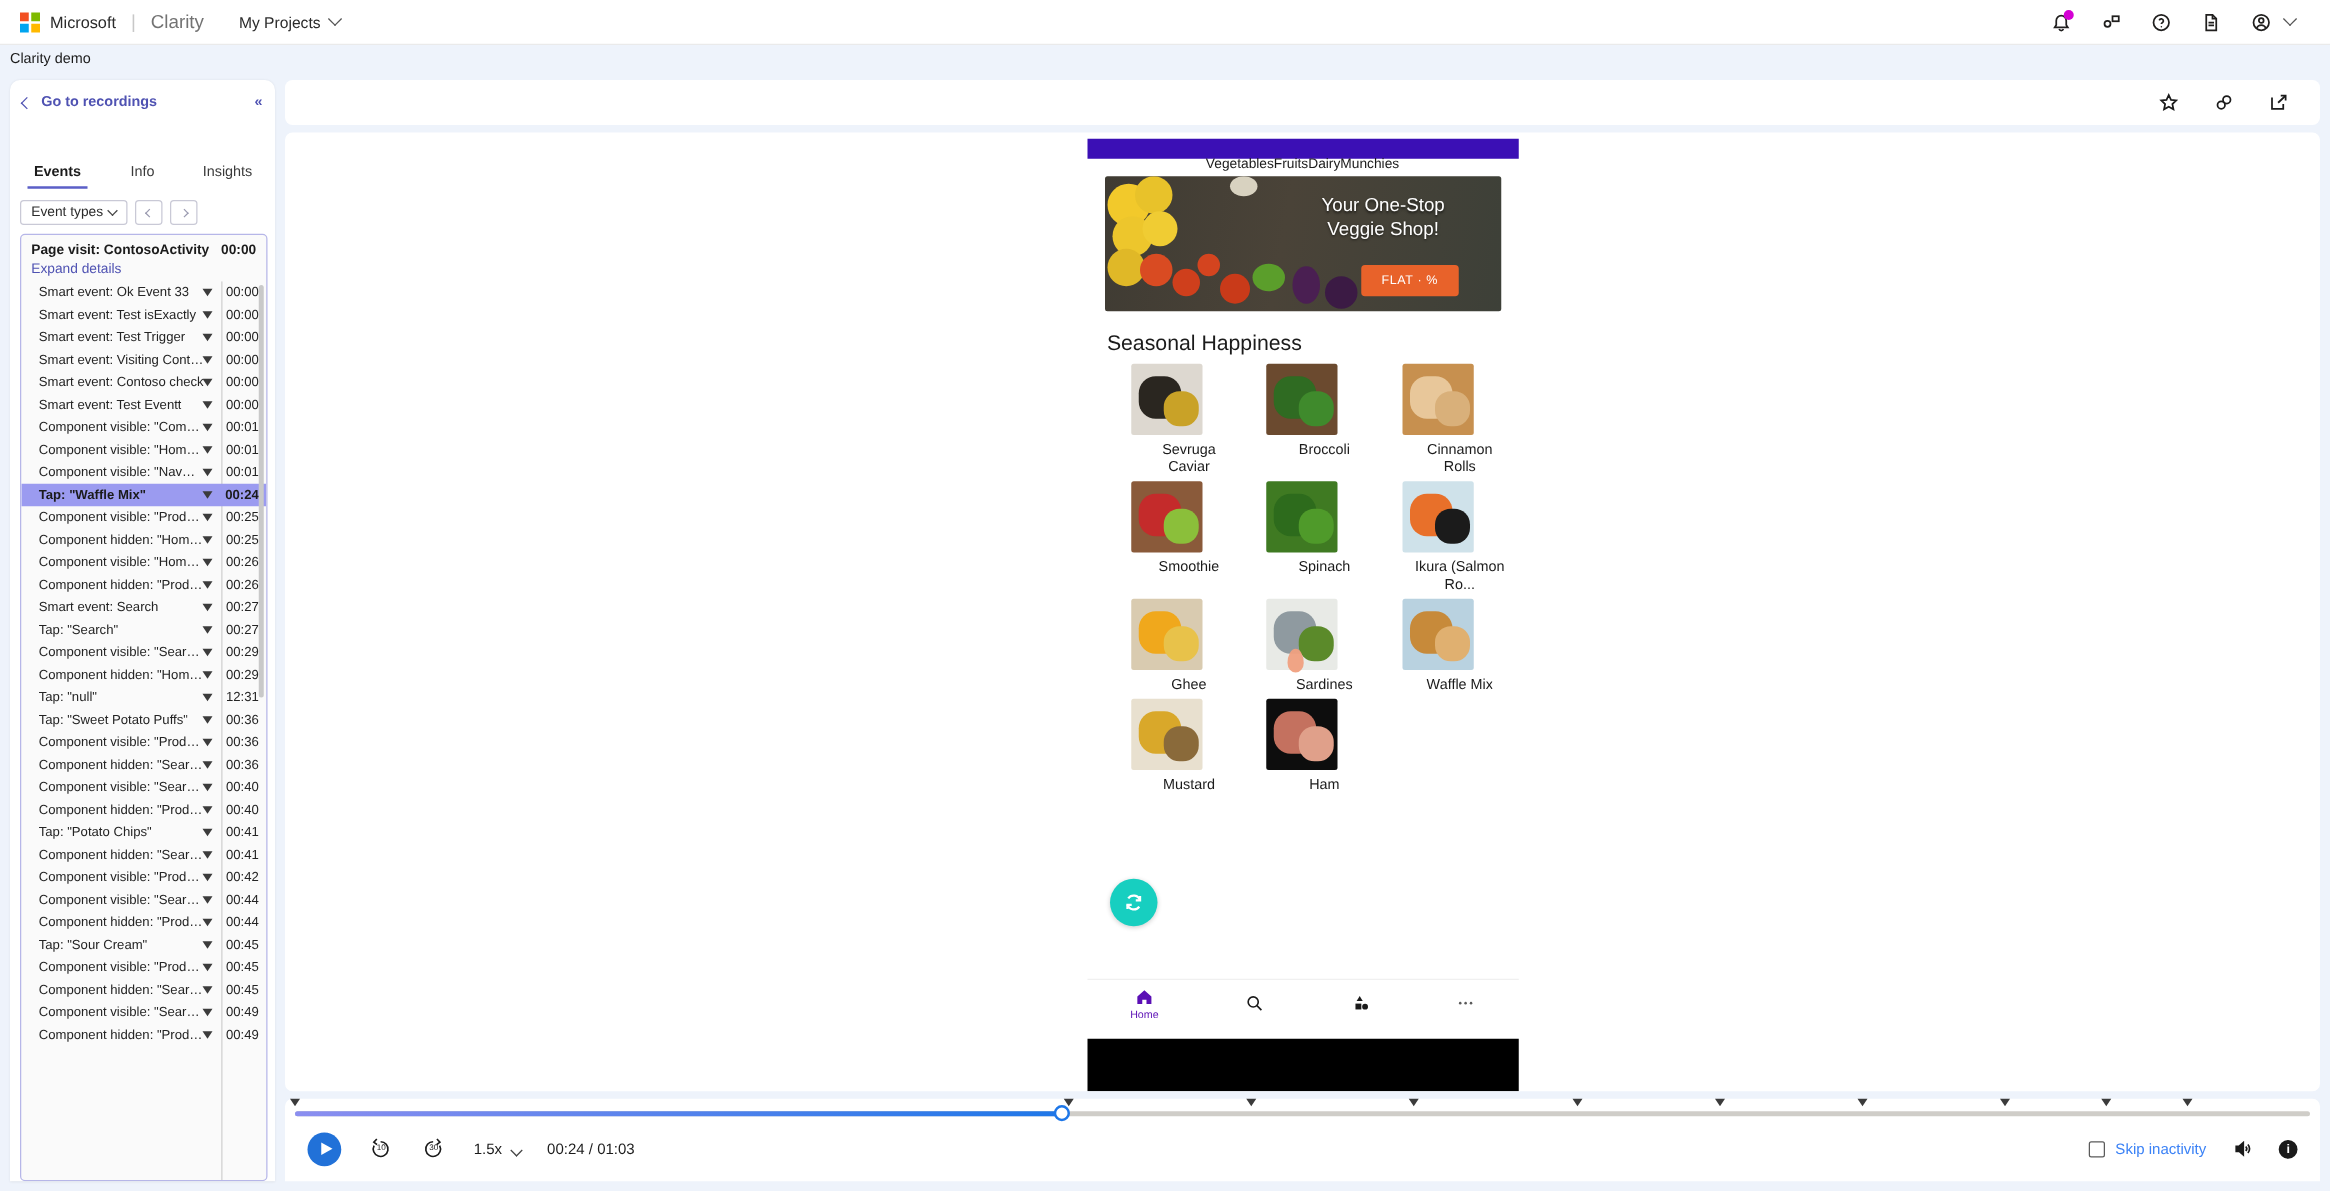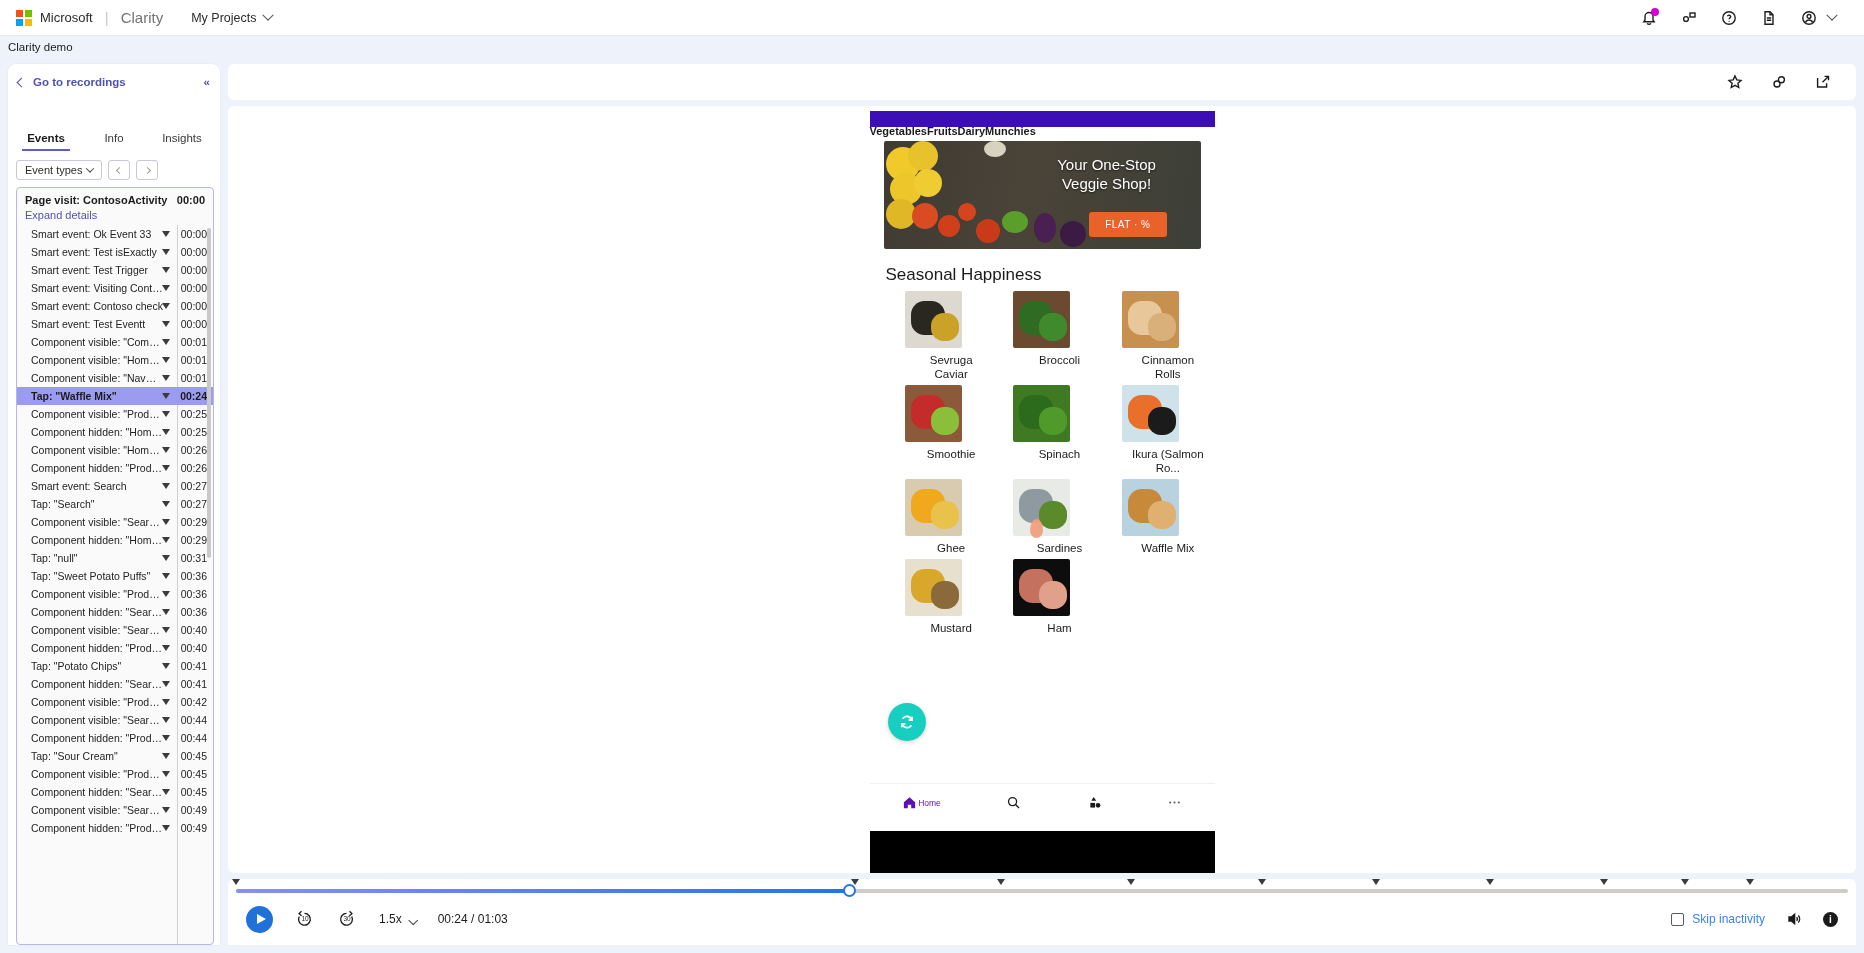--- a/index.html
+++ b/index.html
@@ -87,38 +87,38 @@
     height: 36px; background:#fff; border-radius:6px;
     display:flex; align-items:center; justify-content:flex-end; gap:26px; padding-right:24px;
   }
   .ptop .ic svg { stroke:#1b1b1b; }
   .stage {
     flex:1; background:#ffffff; border-radius:6px; position:relative; overflow:hidden;
     display:flex; justify-content:center;
   }
   .phone { width: 345px; margin-top: 5px; position:relative; background:#fff; }
   .topnav { height: 16px; background:#3b0fb5; position:relative; overflow:hidden;}
-  .navtext { position:absolute; top: 8px; left:0; right:0; display:flex; justify-content:flex-start; font-size:11px; color:#1b1b1b;font-weight:bold; }
+  .navtext { position:absolute; top: 8px; left:0; right:0; display:flex; justify-content:center; font-size:11px; color:#1b1b1b; }
   .hero { margin: 14px 14px 0 14px; height: 108px; border-radius:2px; position:relative; overflow:hidden;
     background: linear-gradient(100deg,#3f3b33 0%,#4a4338 45%,#3d4038 100%); }
   .hero .veg { position:absolute; inset:0; }
   .hero .blob { position:absolute; border-radius:50%; }
   .hero .htxt { position:absolute; right:14px; top:14px; text-align:center; color:#fff; font-size:15px; line-height:19px; width:160px; text-shadow:0 1px 2px rgba(0,0,0,.6);}
   .hero .flat { position:absolute; right:34px; bottom:12px; background:#e8622a; color:#fff; font-size:10px; padding:7px 16px; border-radius:3px; letter-spacing:.5px;}
   .secttl { margin: 16px 0 6px 16px; font-size:17px; color:#1b1b1b; }
   .grid { display:grid; grid-template-columns: repeat(3,1fr); gap: 4px 0; padding: 0 10px; }
   .cell { display:flex; flex-direction:column; align-items:center; }
   .thumb { width:57px; height:57px; border-radius:2px; overflow:hidden; position:relative; }
   .cap { font-size:11.5px; color:#1b1b1b; text-align:center; line-height:14px; margin-top:5px; max-width:85px; white-space:nowrap; overflow:hidden;margin-left:35px;}
   .cap.two { white-space:normal; }
   .cursor { position:absolute; width:13px; height:19px; border-radius:50% 50% 50% 50%/60% 60% 40% 40%; background:#f0a080; opacity:.95;}
   .fab { position:absolute; width:38px;height:38px;border-radius:50%; background:#17cfc0; display:flex;align-items:center;justify-content:center; box-shadow:0 1px 4px rgba(0,0,0,.2);}
   .fab svg{width:18px;height:18px;stroke:#fff;fill:none;stroke-width:2;}
   .bottombar { position:absolute; left:0; right:0; bottom:52px; height:38px; background:#fff; display:flex; align-items:center; justify-content:space-around; border-top:1px solid #f0f0f0;}
-  .bicon { display:flex; flex-direction:row; align-items:center; gap:1px;}
+  .bicon { display:flex; flex-direction:column; align-items:center; gap:1px;}
   .bicon .lb { font-size:8.5px; color:#5b0fb5; }
   .blackbar { position:absolute; left:0; right:0; bottom:0; height:42px; background:#000; }
 
   
   .ctrlwrap { background:#fff; border-radius:6px 6px 0 0; padding: 0; position:relative; }
   .timeline { position:relative; height:14px; }
   .tmarks { position:absolute; left:0; right:0; top:0; height:10px;}
   .tmark { position:absolute; top:0; width:0;height:0;border-left:4px solid transparent;border-right:4px solid transparent;border-top:6px solid #3b3b3b;}
   .track { position:absolute; left:8px; right:8px; top:10px; height:4px; background:#cfcdc8; border-radius:2px;}
   .fill { position:absolute; left:0; top:0; bottom:0; background: linear-gradient(90deg,#8b8ef0,#1e77e8); border-radius:2px;}
@@ -319,21 +319,21 @@
             <span class="tm">00:29</span>
           </div>
           <div class="ev">
             <span class="lbl">Component hidden: "HomeFrag...</span>
             <span class="caret"></span>
             <span class="tm">00:29</span>
           </div>
           <div class="ev">
             <span class="lbl">Tap: "null"</span>
             <span class="caret"></span>
-            <span class="tm">00:31</span>
+            <span class="tm">12:31</span>
           </div>
           <div class="ev">
             <span class="lbl">Tap: "Sweet Potato Puffs"</span>
             <span class="caret"></span>
             <span class="tm">00:36</span>
           </div>
           <div class="ev">
             <span class="lbl">Component visible: "ProductFrag...</span>
             <span class="caret"></span>
             <span class="tm">00:36</span>

